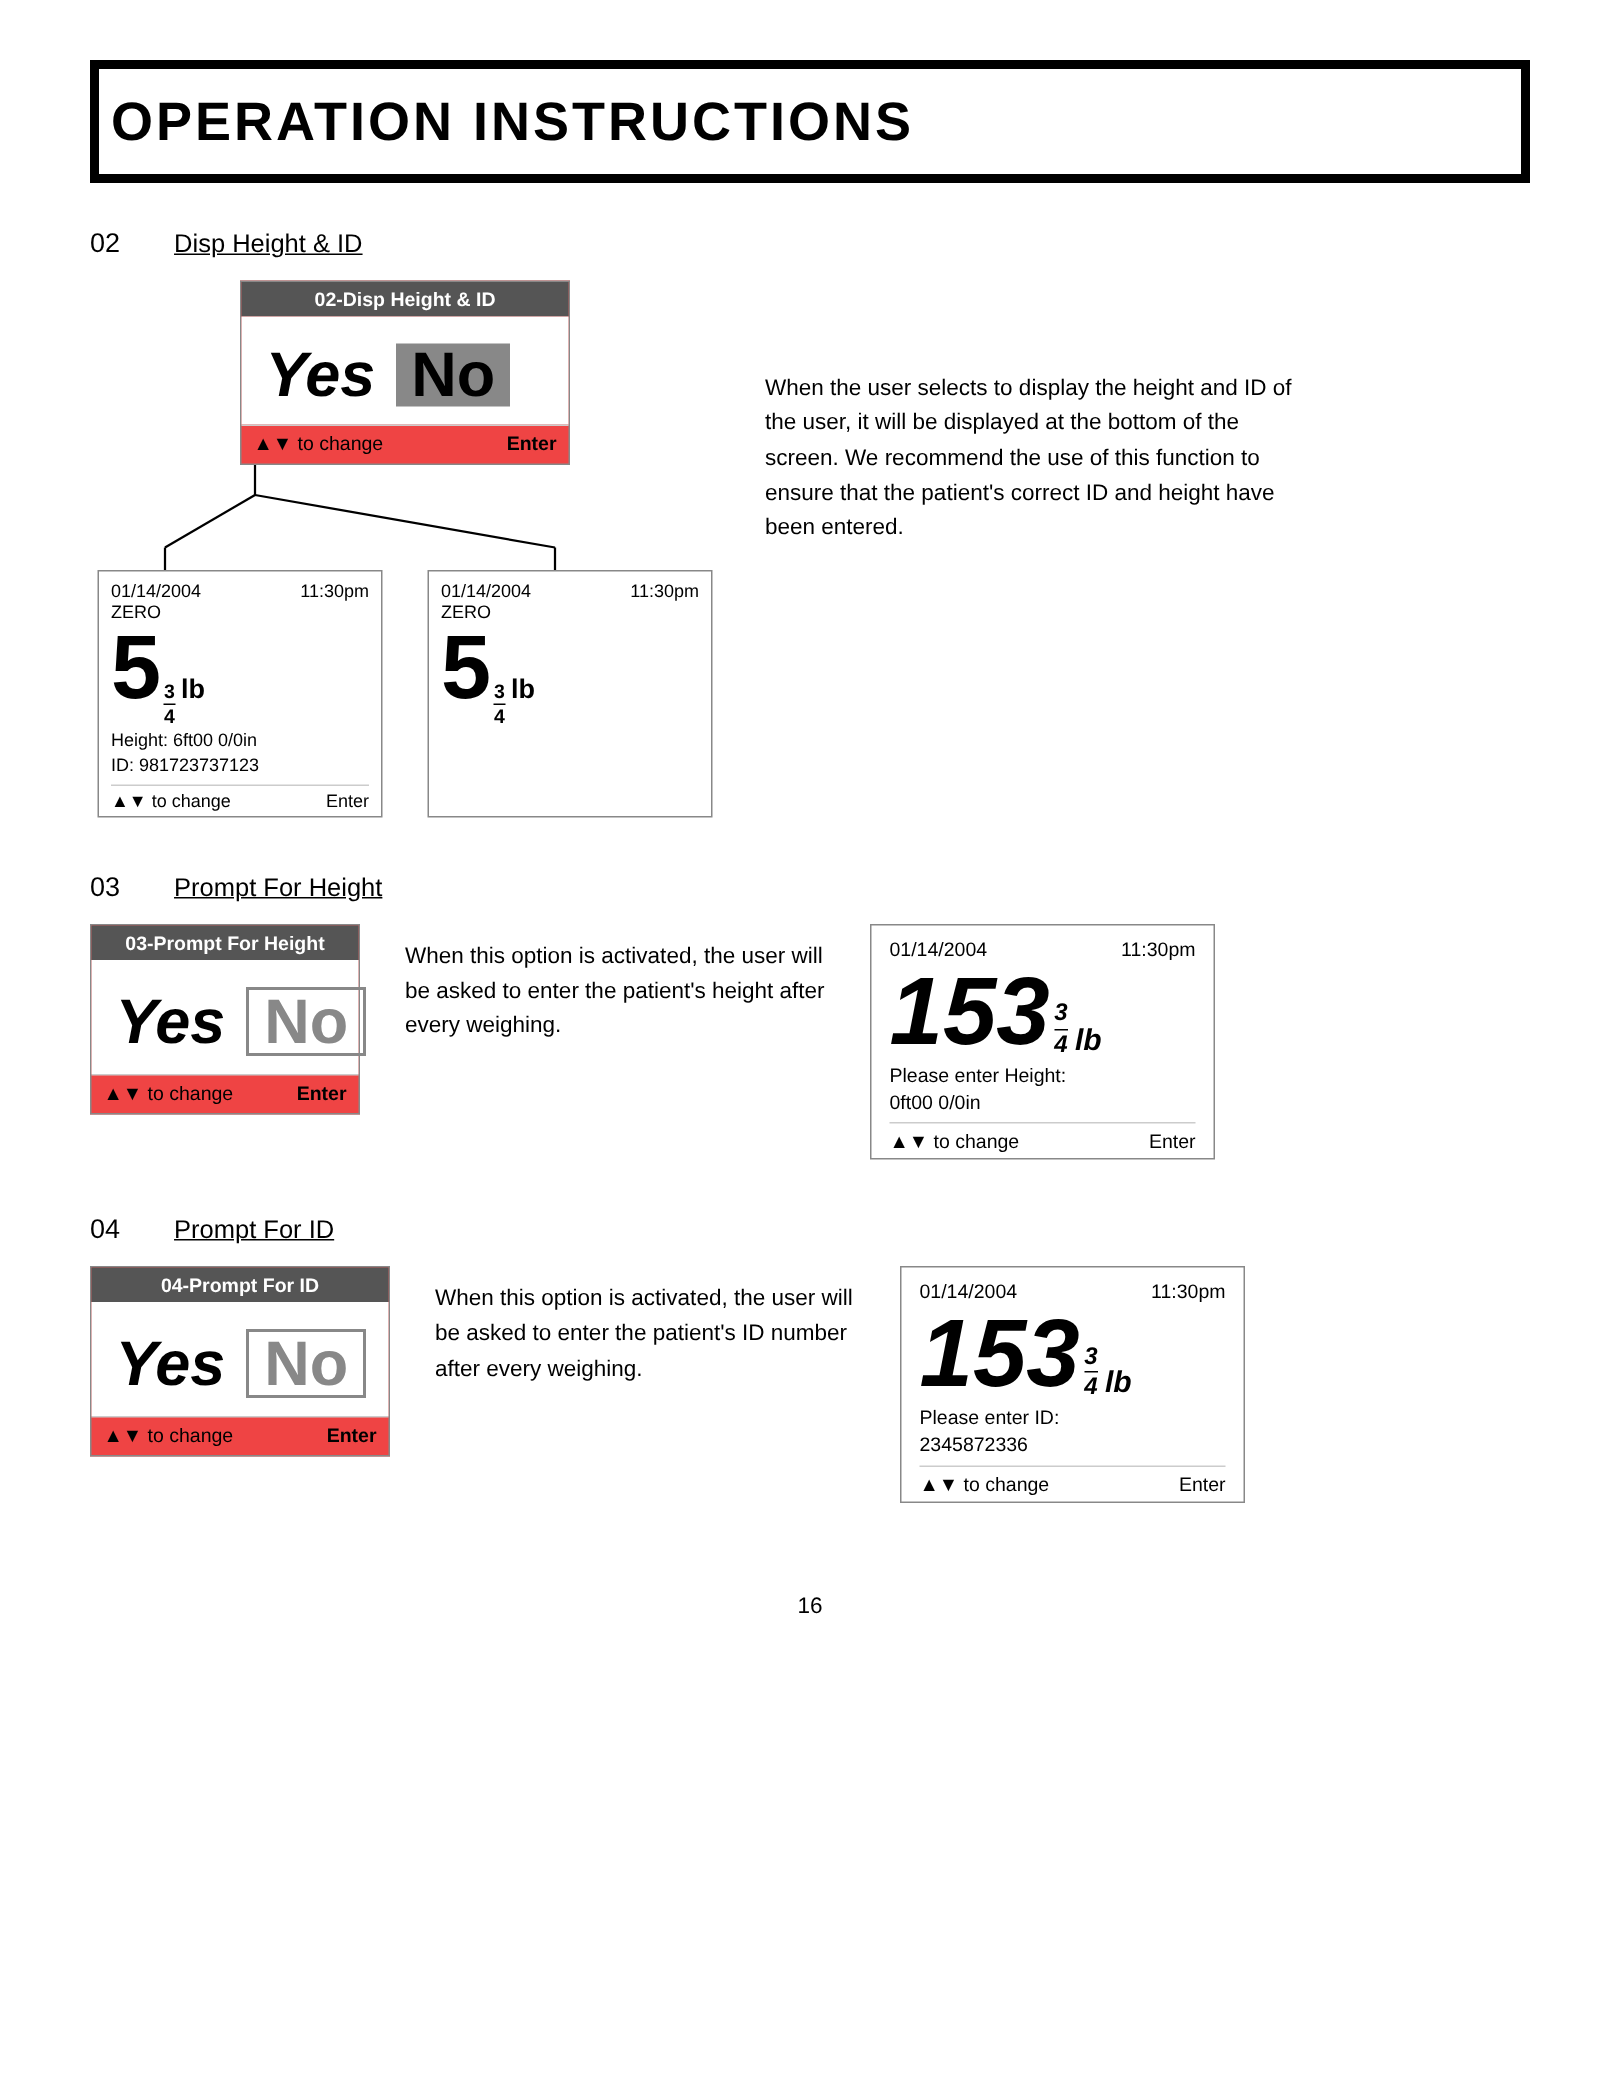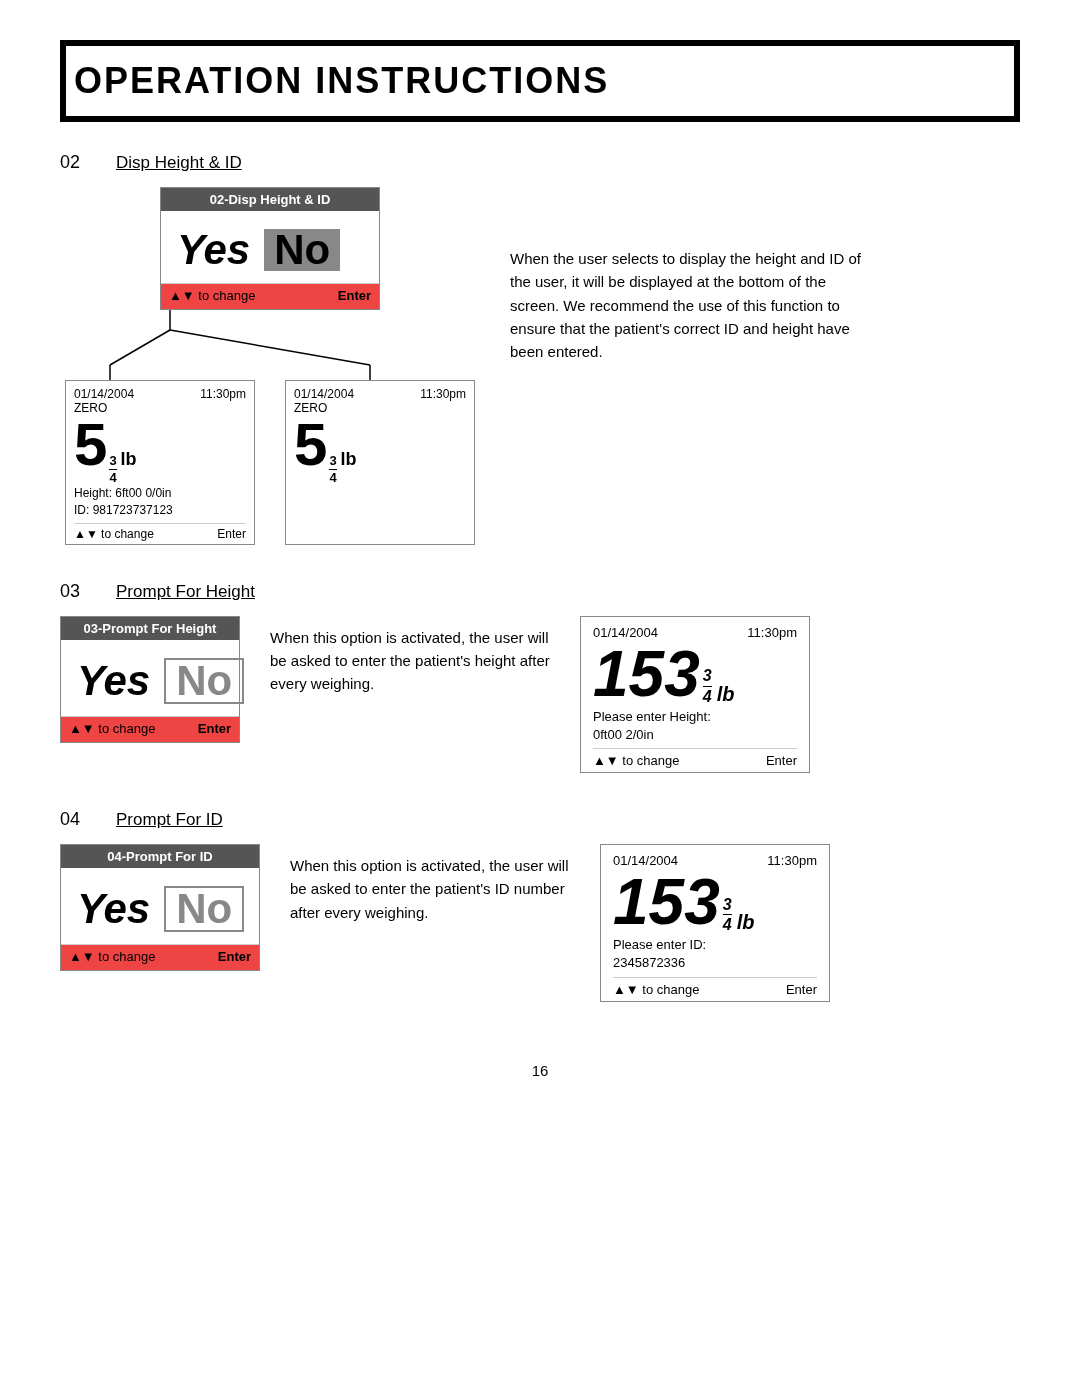--- a/index.html
+++ b/index.html
@@ -361,21 +361,21 @@
       </div>
       <div class="big-weight">
         <span class="big-num" style="font-size:64px;">153</span>
         <span class="fraction">
           <span class="frac-num">3</span>
           <span>4</span>
         </span>
         <span class="fraction-unit" style="font-size:20px;">lb</span>
       </div>
       <div class="info-line">Please enter Height:</div>
-      <div class="info-line">0ft00  2/0in</div>
+      <div class="info-line">0ft00  0/0in</div>
       <div class="display-footer">
         <span>▲▼ to change</span>
         <span>Enter</span>
       </div>
     </div>
   </div>
 </div>
 
 
 <div>

